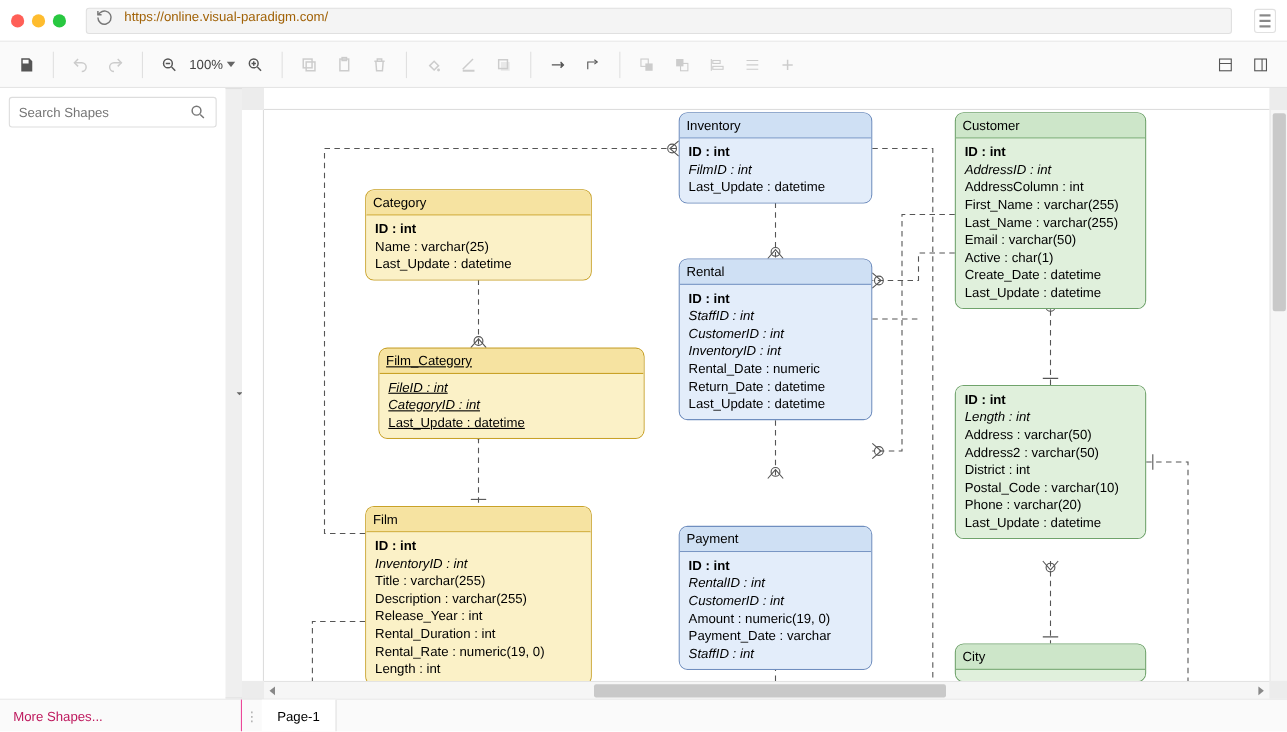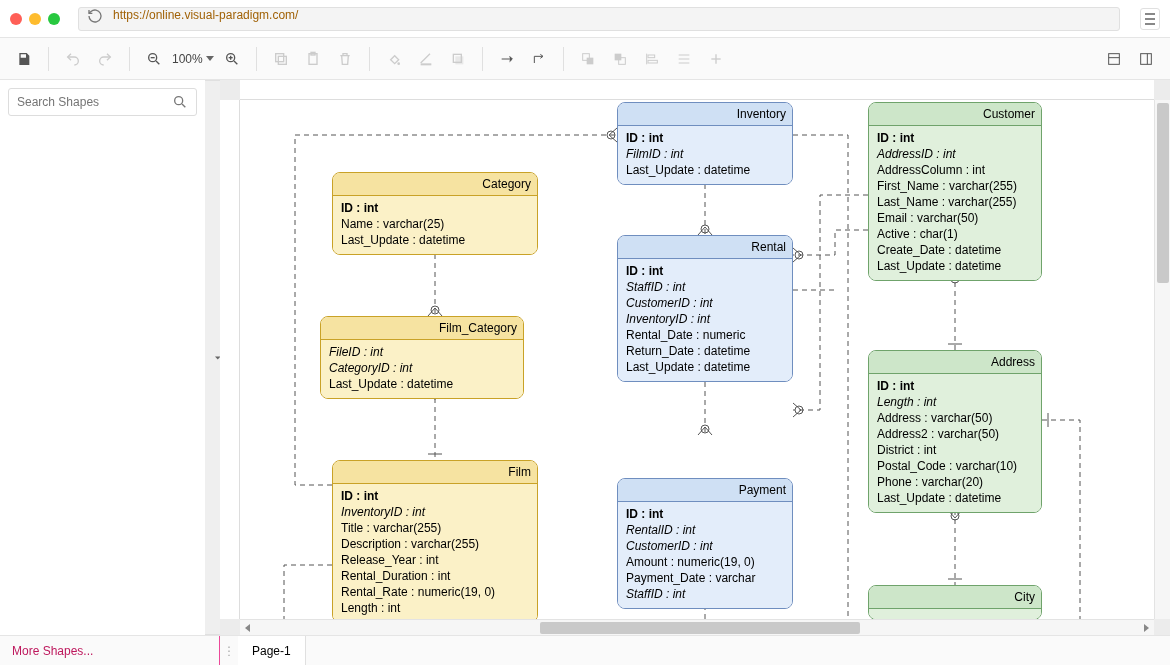--- a/index.html
+++ b/index.html
@@ -36,21 +36,21 @@
   .canvaswrap { flex:1; position:relative; background:#ececec; }
   .rulerH { position:absolute; left:20px; right:16px; top:0; height:20px; background:#fff; border-bottom:1px solid #ddd; }
   .rulerV { position:absolute; left:0; top:20px; bottom:16px; width:20px; background:#fff; border-right:1px solid #ddd; }
   .canvas { position:absolute; left:20px; top:20px; right:16px; bottom:16px; background:#fff; overflow:hidden; }
   .scrollH { position:absolute; left:20px; right:16px; bottom:0; height:16px; background:#f6f6f6; border-top:1px solid #e3e3e3; }
   .scrollH .thumb { position:absolute; top:2px; height:12px; background:#c9c9c9; border-radius:2px; }
   .scrollV { position:absolute; right:0; top:20px; bottom:16px; width:16px; background:#f6f6f6; border-left:1px solid #e3e3e3; }
   .scrollV .thumb { position:absolute; left:2px; width:12px; background:#c9c9c9; border-radius:2px; }
 
   .entity { position:absolute; border:1px solid; border-radius:8px; background:#fff; font-size:12px; overflow:hidden; }
-  .entity .ename { text-align:right; padding:4px 6px; border-bottom:1px solid; font-weight:normal; }
+  .entity .ename { text-align:left; padding:4px 6px; border-bottom:1px solid; font-weight:normal; }
   .entity .attrs { padding:4px 8px 6px; line-height:16px; }
   .entity .attr.bold { font-weight:bold; }
   .entity .attr.ital { font-style:italic; }
 
   .ent-yellow { border-color:#c9a227; }
   .ent-yellow .ename { background:#f6e3a1; border-color:#c9a227; }
   .ent-yellow .attrs { background:#fbf1c7; }
 
   .ent-blue { border-color:#6f8ebf; }
   .ent-blue .ename { background:#cfe0f4; border-color:#6f8ebf; }
@@ -369,21 +369,21 @@
 
       <div class="entity ent-yellow" style="left:92px; top:72px; width:206px;">
         <div class="ename">Category</div>
         <div class="attrs">
             <div class="attr bold">ID : int</div>
             <div class="attr">Name : varchar(25)</div>
             <div class="attr">Last_Update : datetime</div>
           </div>
       </div>
 
-      <div class="entity ent-yellow" style="left:80px; top:216px; width:204px;">
+      <div class="entity ent-yellow" style="left:104px; top:216px; width:242px;text-decoration:underline;">
         <div class="ename">Film_Category</div>
         <div class="attrs">
             <div class="attr ital">FileID : int</div>
             <div class="attr ital">CategoryID : int</div>
             <div class="attr">Last_Update : datetime</div>
           </div>
       </div>
 
       <div class="entity ent-yellow" style="left:92px; top:360px; width:206px;">
         <div class="ename">Film</div>
@@ -442,21 +442,20 @@
             <div class="attr">First_Name : varchar(255)</div>
             <div class="attr">Last_Name : varchar(255)</div>
             <div class="attr">Email : varchar(50)</div>
             <div class="attr">Active : char(1)</div>
             <div class="attr">Create_Date : datetime</div>
             <div class="attr">Last_Update : datetime</div>
           </div>
       </div>
 
       <div class="entity ent-green" style="left:628px; top:250px; width:174px;">
-        <div class="ename">Address</div>
         <div class="attrs">
             <div class="attr bold">ID : int</div>
             <div class="attr ital">Length : int</div>
             <div class="attr">Address : varchar(50)</div>
             <div class="attr">Address2 : varchar(50)</div>
             <div class="attr">District : int</div>
             <div class="attr">Postal_Code : varchar(10)</div>
             <div class="attr">Phone : varchar(20)</div>
             <div class="attr">Last_Update : datetime</div>
           </div>

